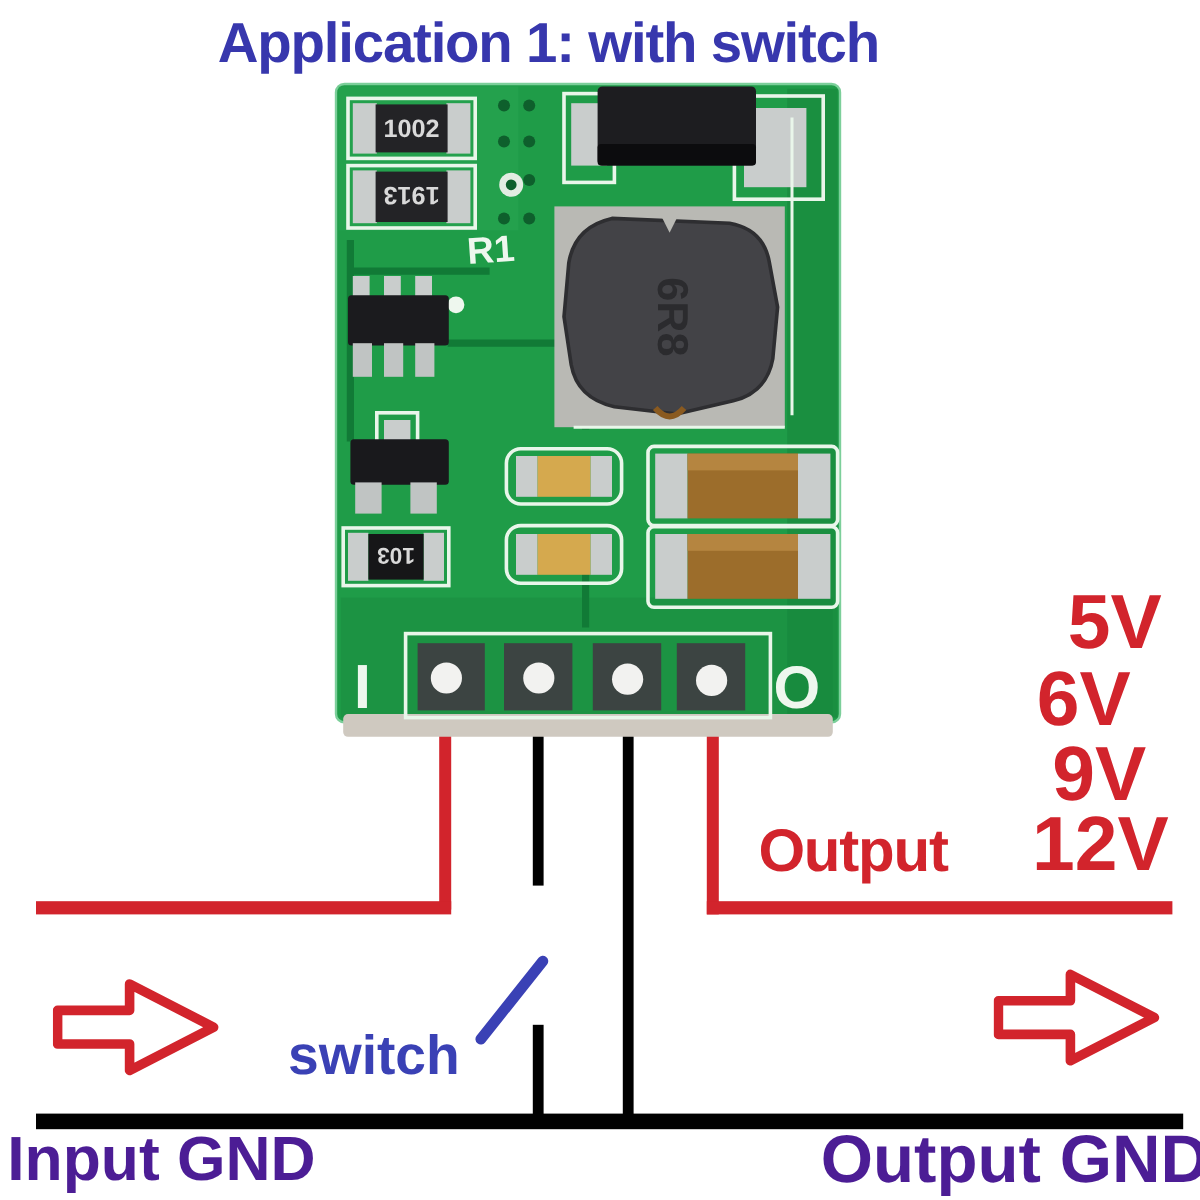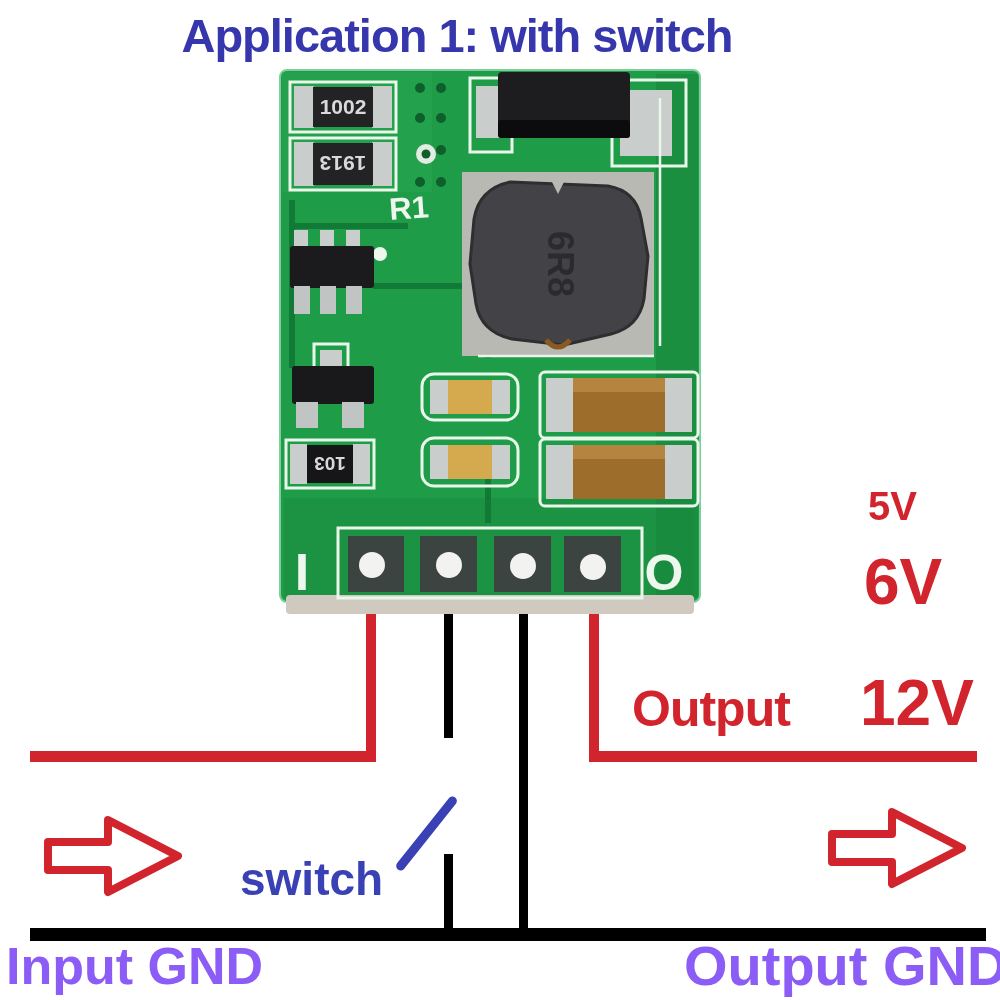--- a/index.html
+++ b/index.html
@@ -1,25 +1,25 @@
 <!DOCTYPE html>
 <html><head>
 <meta charset="utf-8">
 <style>
   html,body{margin:0;padding:0;background:#ffffff;}
   #canvas{position:relative;width:1000px;height:1000px;background:#ffffff;overflow:hidden;
           font-family:"Liberation Sans",sans-serif;}
   .abs{position:absolute;}
   .lbl{position:absolute;font-weight:bold;line-height:1;white-space:nowrap;}
   .red{color:#d2242c;}
-  .blk{color:#8b5cf6;}
+  .blk{color:#4c1d95;}
   #title{left:100px;top:12px;width:714px;text-align:center;font-size:47px;letter-spacing:-1px;color:#3737ad;}
   #lbl-input-v{left:12px;top:692px;font-size:50px;letter-spacing:-1px;}
   #lbl-output{left:632px;top:684px;font-size:50px;letter-spacing:-1px;}
-  #lbl-5v{left:868px;top:486px;width:100px;text-align:left;font-size:40px;}
+  #lbl-5v{left:868px;top:486px;width:100px;text-align:right;font-size:64px;}
   #lbl-6v{left:864px;top:550px;width:100px;font-size:64px;}
   #lbl-9v{left:866px;top:613px;width:100px;text-align:center;font-size:64px;}
   #lbl-12v{left:860px;top:671px;width:122px;font-size:64px;}
   #lbl-switch{left:240px;top:856px;font-size:46px;color:#3a41b5;}
   #lbl-input-gnd{left:6px;top:940px;font-size:52px;}
   #lbl-output-gnd{left:684px;top:938px;font-size:56px;}
   .wire{position:absolute;}
   .wire.r{background:#d2242c;}
   .wire.b{background:#000000;}
   #switch-blade{left:396px;top:862px;width:92px;height:9px;background:#3a41b5;border-radius:5px;
@@ -178,20 +178,21 @@
           <circle cx="315" cy="499" r="13" fill="#f2f2f0"></circle>
       </g>
     </g>
     <text x="24" y="522" font-size="52" fill="#eef7ee" text-anchor="middle" font-family="DejaVu Serif, serif">I</text>
     <text x="386" y="522" font-size="50" fill="#eef7ee" text-anchor="middle">O</text>
   </svg>
 
   <div id="lbl-output" class="lbl red">Output</div>
   <div id="lbl-5v" class="lbl red">5V</div>
   <div id="lbl-6v" class="lbl red">6V</div>
+  <div id="lbl-9v" class="lbl red">9V</div>
   <div id="lbl-12v" class="lbl red">12V</div>
   <div id="lbl-switch" class="lbl">switch</div>
   <div id="lbl-input-gnd" class="lbl blk">Input GND</div>
   <div id="lbl-output-gnd" class="lbl blk">Output GND</div>
 
   <svg class="abs" style="left:44px;top:814px;" width="140" height="84" viewBox="0 0 140 84">
     <polygon points="4,28 64,28 64,6 134,42 64,78 64,56 4,56" fill="#ffffff" stroke="#d2242c" stroke-width="8" stroke-linejoin="round"></polygon>
   </svg>
   <svg class="abs" style="left:828px;top:806px;" width="140" height="84" viewBox="0 0 140 84">
     <polygon points="4,28 64,28 64,6 134,42 64,78 64,56 4,56" fill="#ffffff" stroke="#d2242c" stroke-width="8" stroke-linejoin="round"></polygon>

